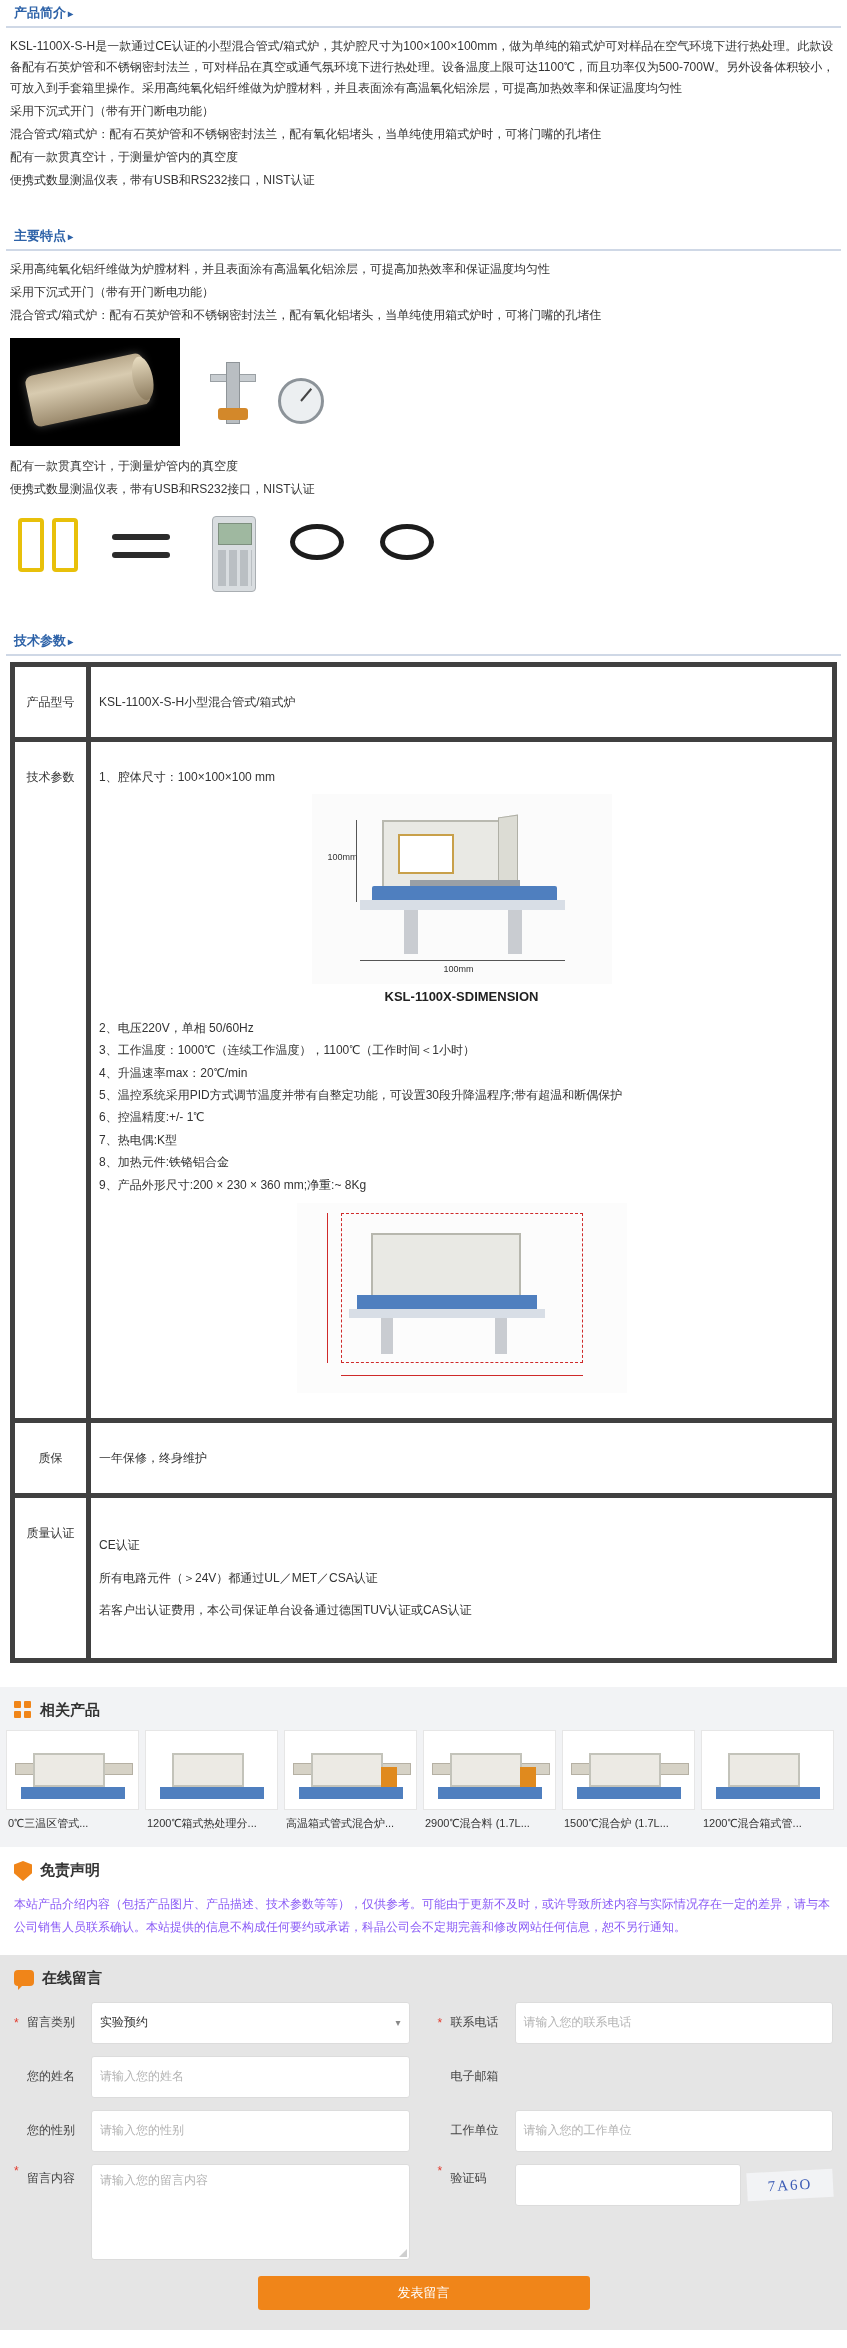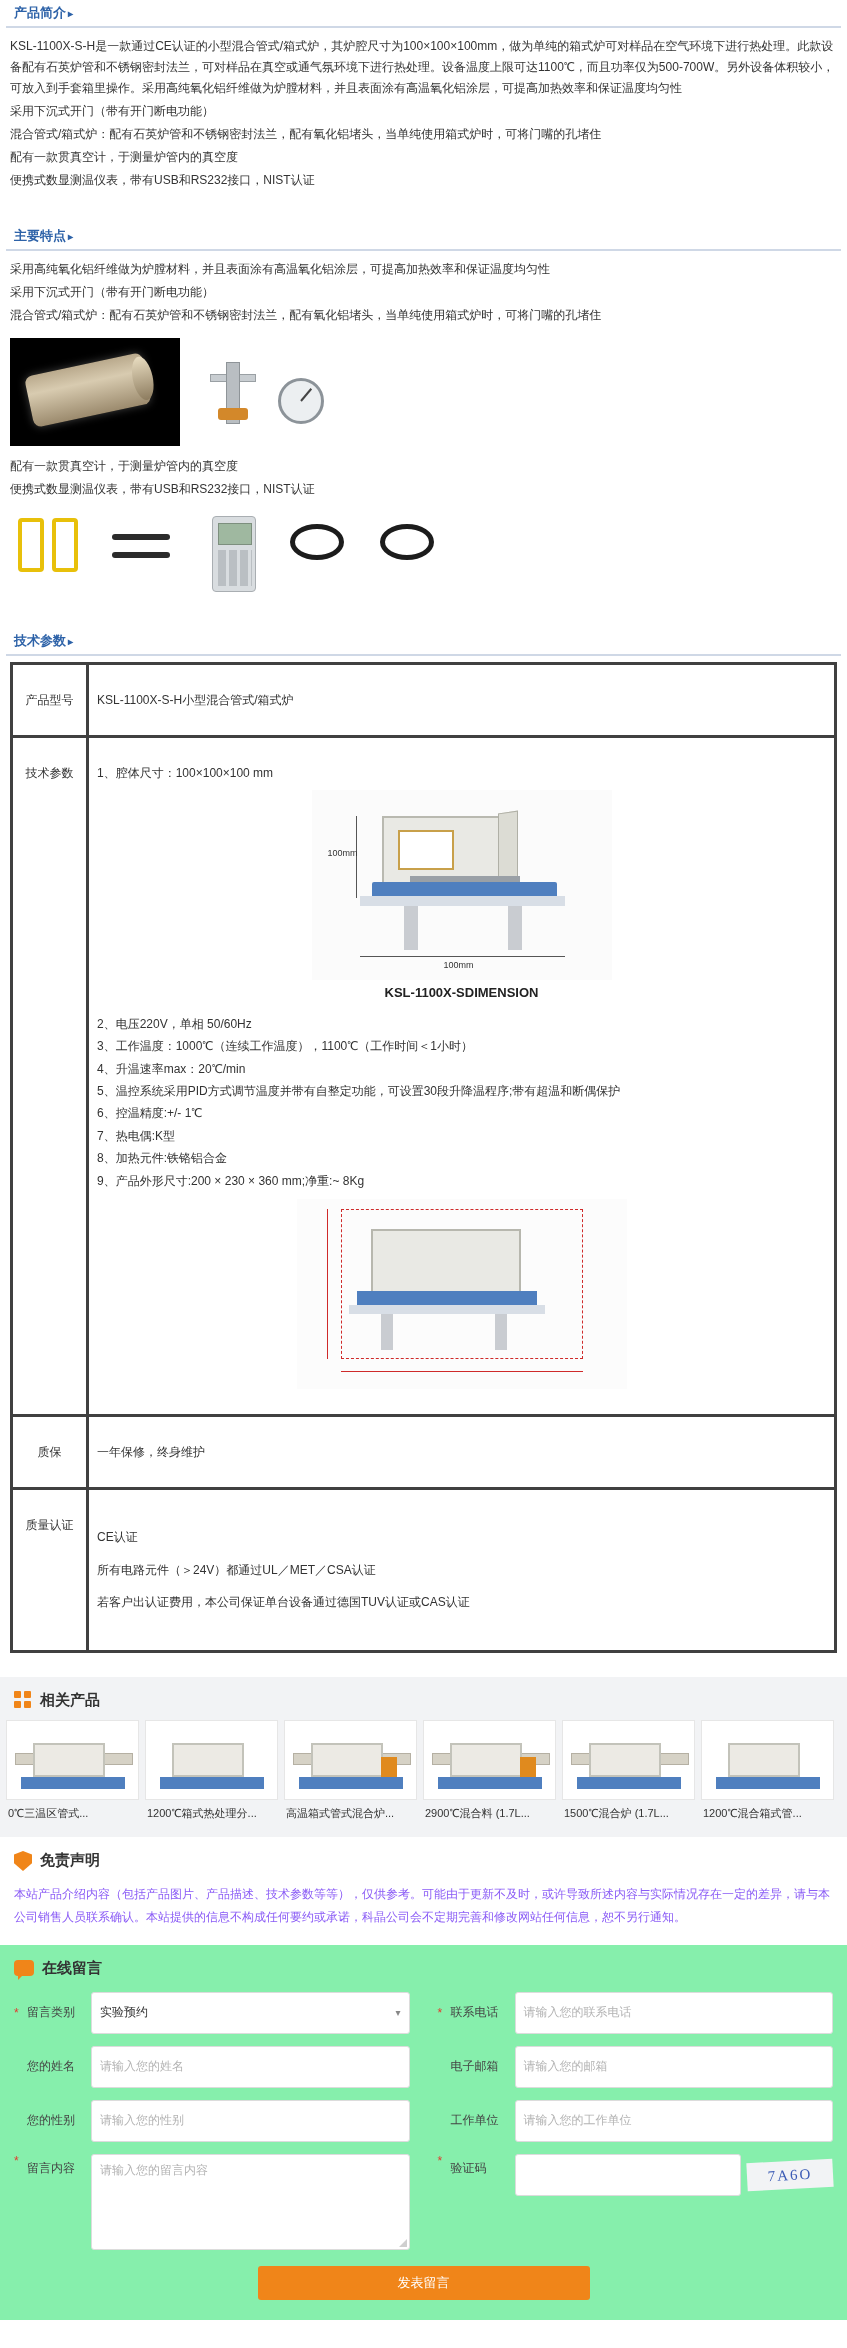--- a/index.html
+++ b/index.html
@@ -103,21 +103,21 @@
     border:5px solid #1c1c1c; border-radius:50%;
   }
   .probe {
     position:absolute; width:58px; height:6px; background:#2b2b2b; border-radius:3px;
   }
 
   
   .spec-wrap { padding: 6px 10px 10px 10px; }
   table.spec { width: 100%; border-collapse: collapse; font-size: 12px; }
   table.spec td {
-    border: 3px solid #404040;
+    border: 5px solid #404040;
     padding: 25px 8px;
     vertical-align: top;
     line-height: 1.7;
     color: #333;
   }
   td.lbl { width: 76px; text-align: center; background: #fff; color:#333; }
   .spec-list p { margin: 0 0 2px 0; }
 
   
   .diagram1 {
@@ -184,21 +184,21 @@
     width:18px; height:20px; background:#f08519;
     clip-path: polygon(50% 0,100% 18%,100% 62%,50% 100%,0 62%,0 18%);
   }
   .ic-chat {
     width:20px; height:16px; background:#f08519; border-radius:4px; position:relative;
   }
   .ic-chat:after{content:"";position:absolute;left:4px;bottom:-4px;border-width:5px 5px 0 0;border-style:solid;border-color:#f08519 transparent transparent transparent;}
   .disc-text { padding: 12px 0 0 0; line-height:1.9; font-size:12px; color:#8b5cf6; }
 
   
-  .form-wrap { background:#86efac; padding: 14px 14px 20px 14px; margin-top:12px;}
+  .form-wrap { background:#e5e5e5; padding: 14px 14px 20px 14px; margin-top:12px;}
   .form-grid { display:grid; grid-template-columns: 1fr 1fr; gap: 12px 28px; margin-top:14px; }
   .field { display:flex; align-items:center; gap:6px; }
   .req { color:#e23b2e; width:7px; display:inline-block; }
   .f-label { width: 58px; font-size:12px; color:#444; text-align:left; }
   .f-ctrl {
     flex:1; height: 42px; background:#fff; border:1px solid #dcdcdc; border-radius:3px;
     display:flex; align-items:center; padding: 0 8px; color:#b3b3b3; font-size:12px;
     position:relative;
   }
   .chev { position:absolute; right:8px; color:#888; font-size:10px; }
@@ -461,23 +461,20 @@
         <span class="req"></span>
         <span class="f-label">您的姓名</span>
         <div class="f-ctrl">
           <span>请输入您的姓名</span>
         </div>
       </div>
 
       <div class="field">
         <span class="req"></span>
         <span class="f-label">电子邮箱</span>
-        <div class="f-ctrl">
-          <span>请输入您的邮箱</span>
-        </div>
       </div>
 
       <div class="field">
         <span class="req"></span>
         <span class="f-label">您的性别</span>
         <div class="f-ctrl">
           <span>请输入您的性别</span>
         </div>
       </div>
 

